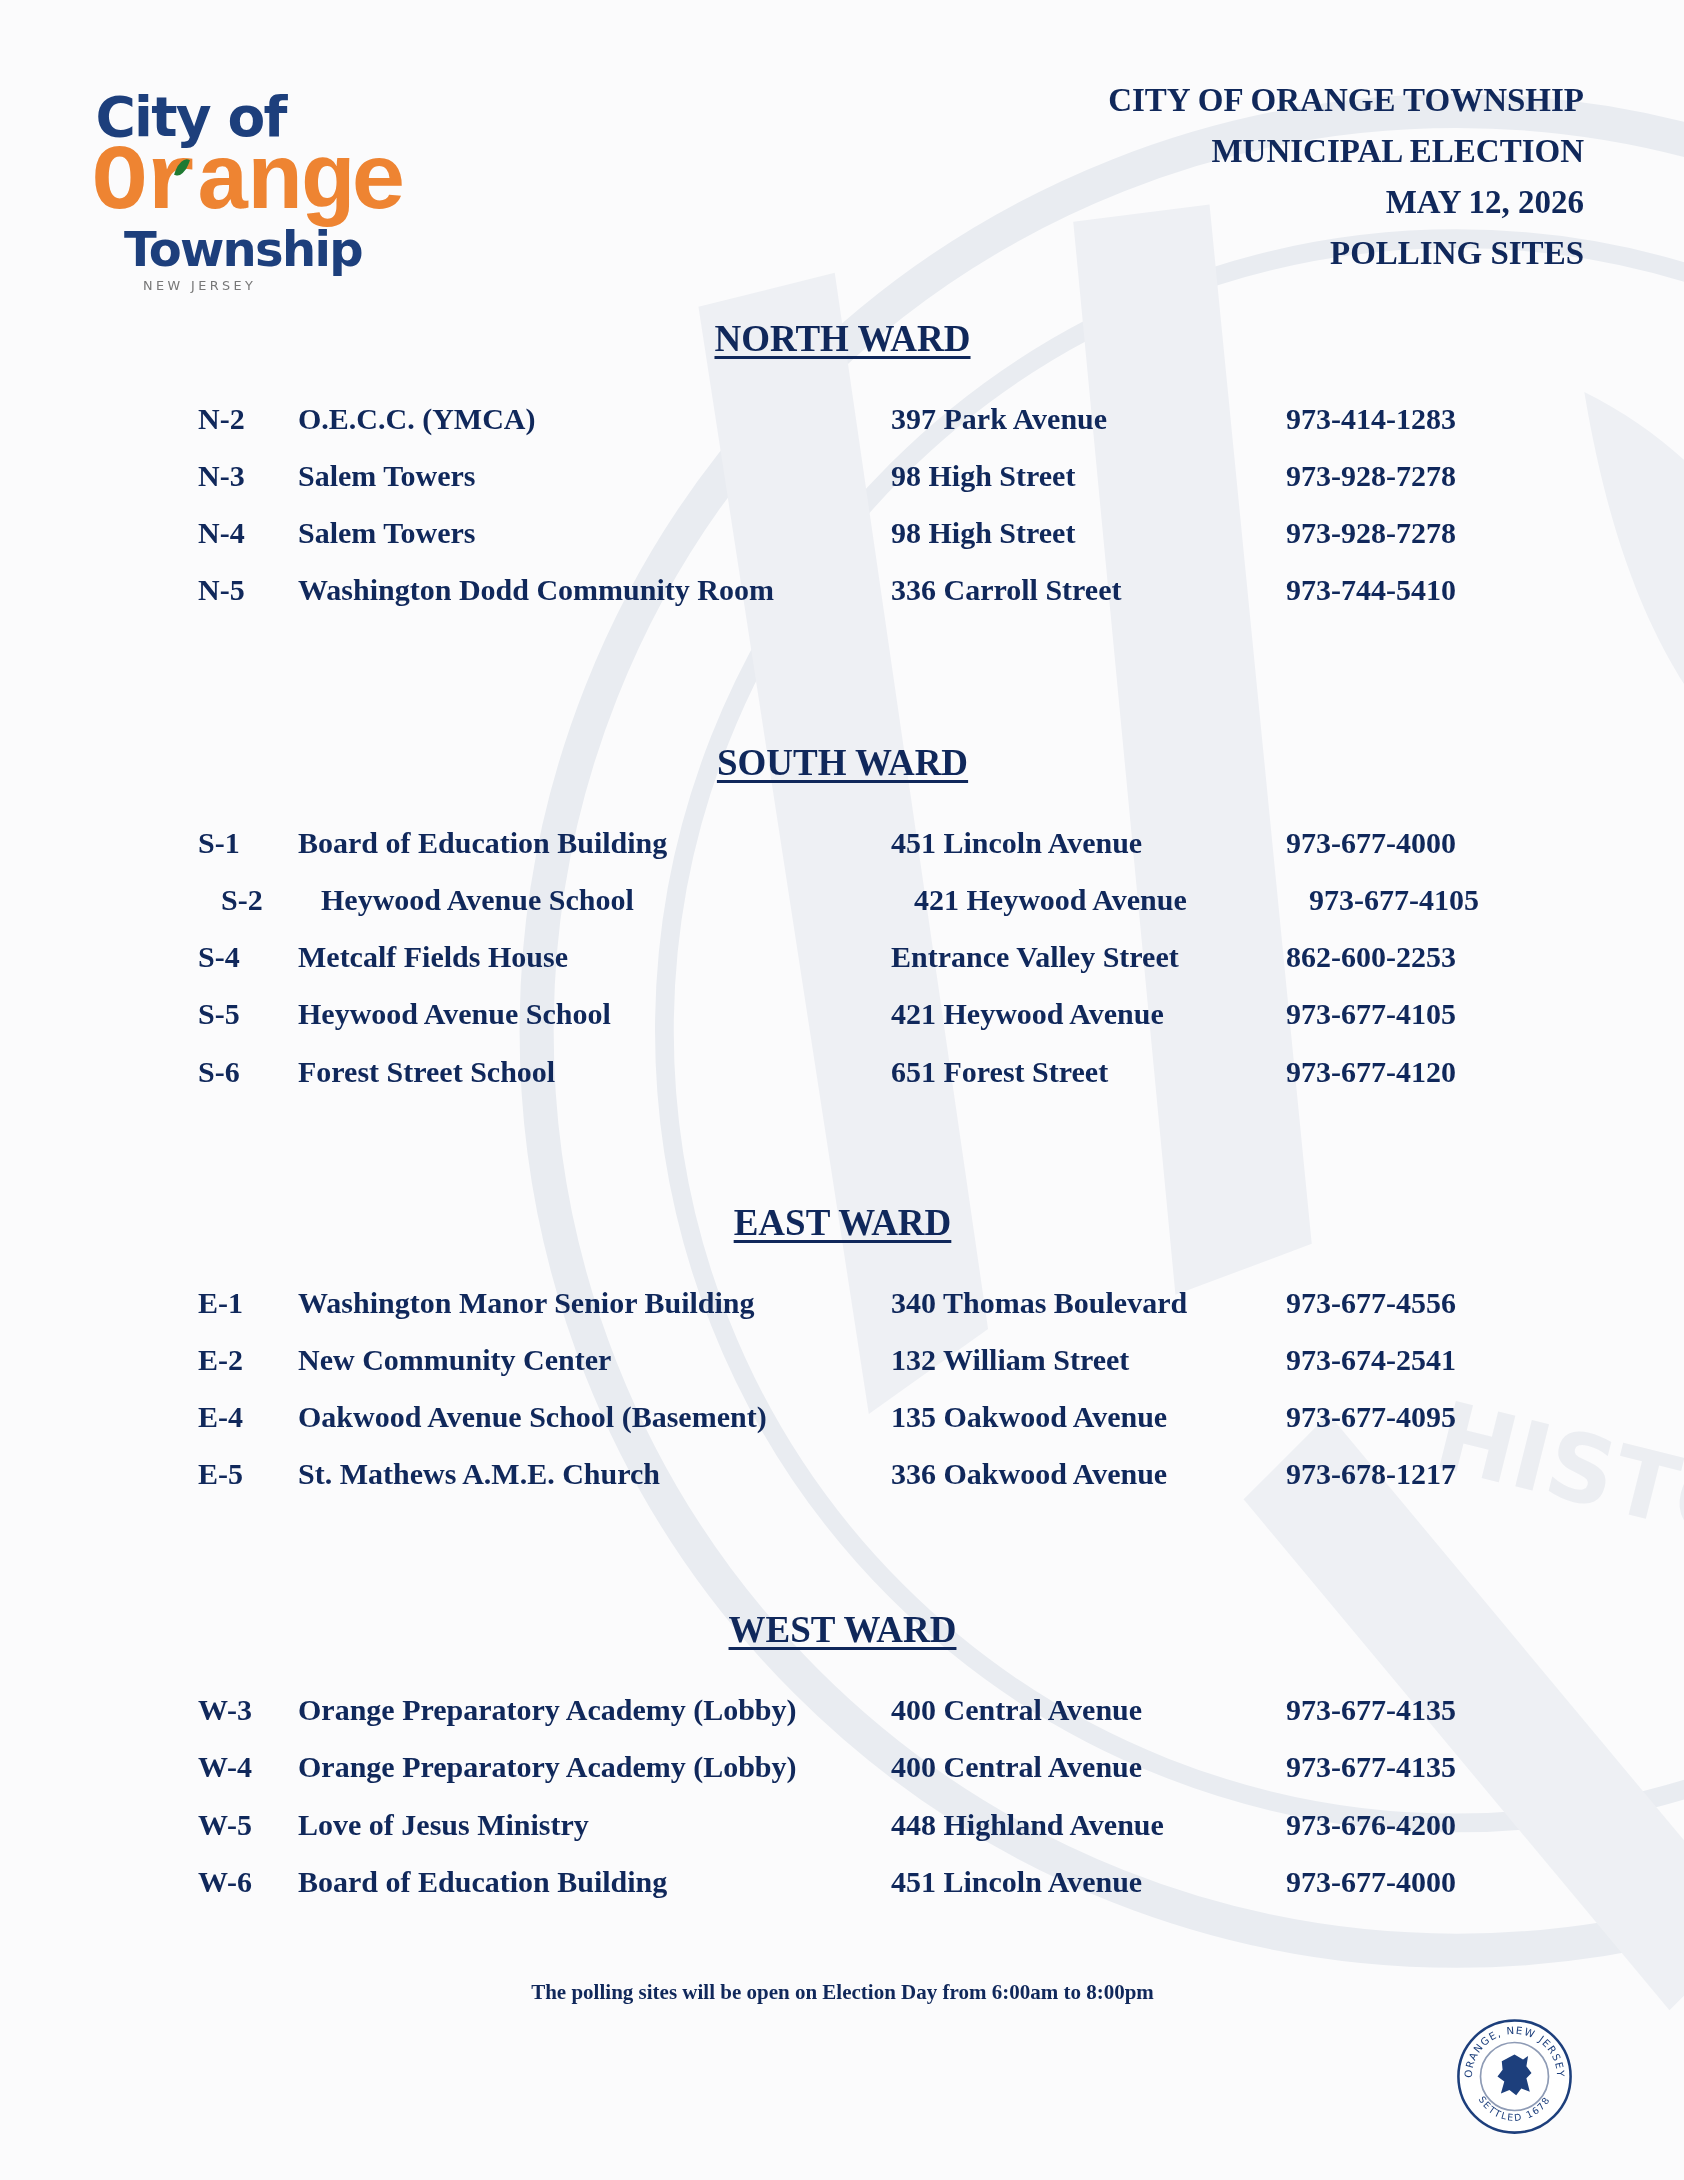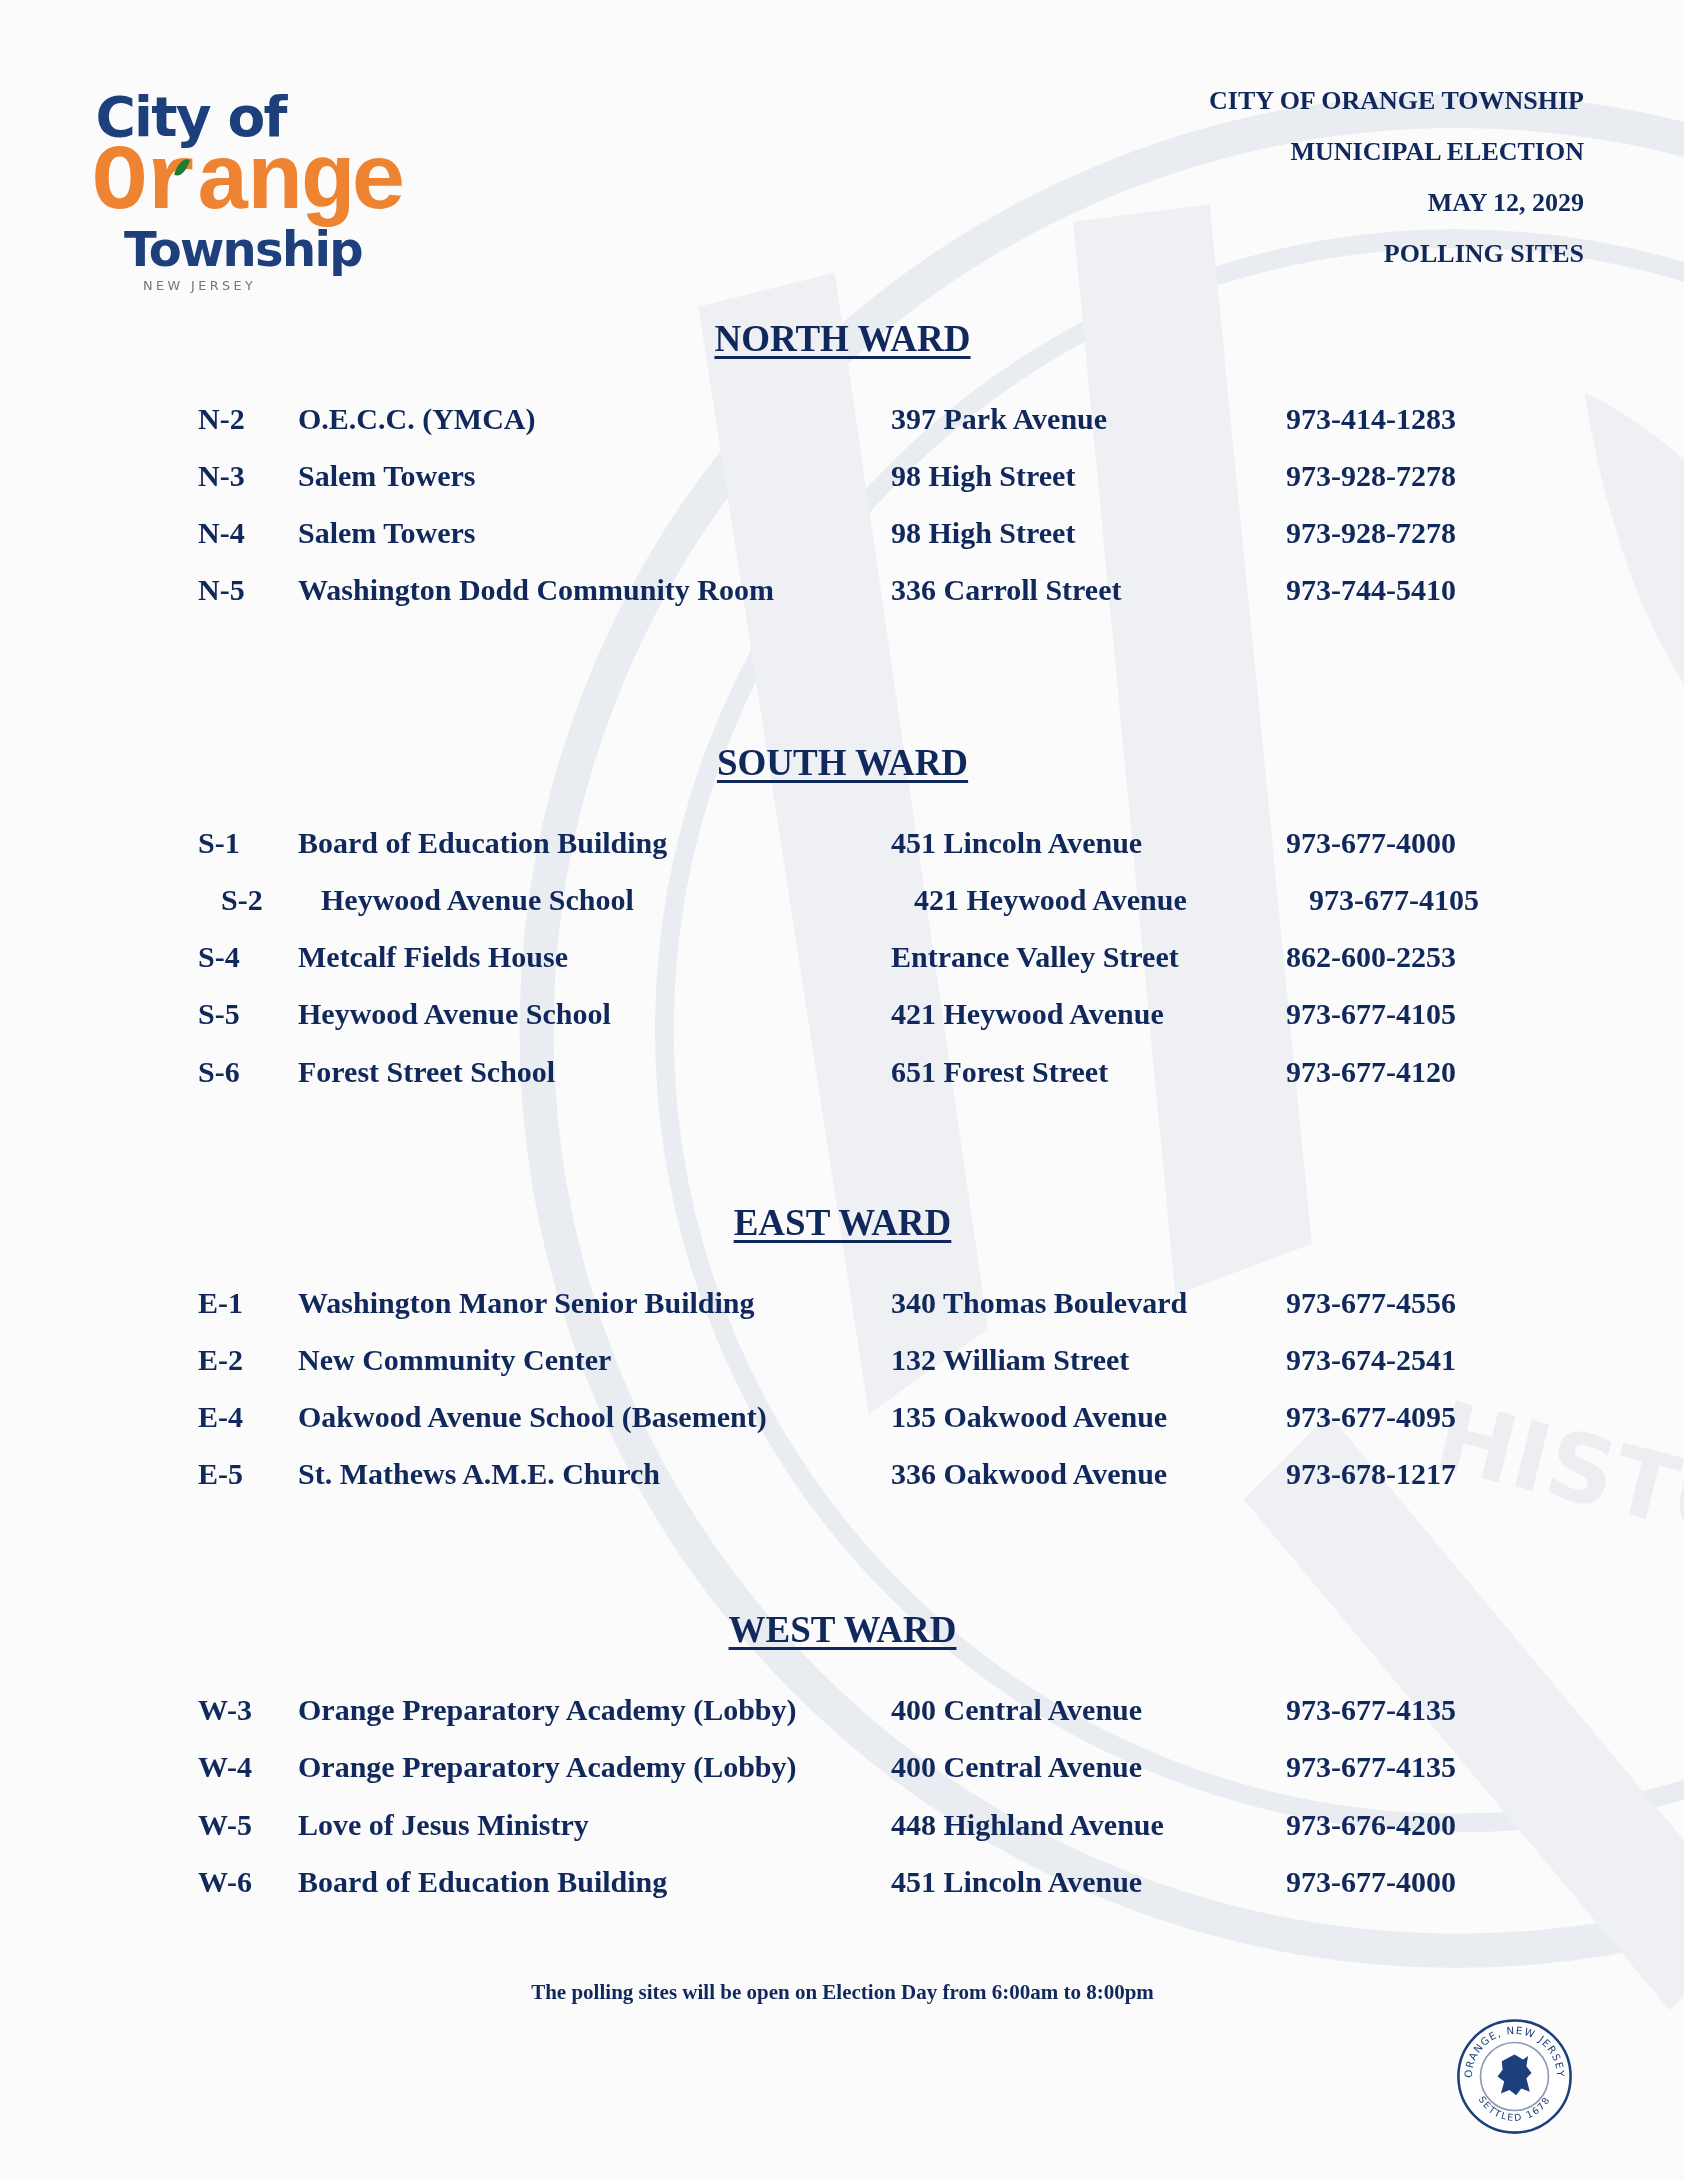--- a/index.html
+++ b/index.html
@@ -10,21 +10,21 @@
       color: #10285b;
     }
     .watermark { position: absolute; left: 477px; top: -34px; width: 1448px; height: 2300px; pointer-events: none; }
     .logo { position: absolute; left: 92px; top: 85px; width: 400px; height: 213px; }
     .logo .l1 { position: absolute; left: 3.4px; top: 0; font-family: "DejaVu Sans", sans-serif; font-weight: bold; font-size: 55px; letter-spacing: -1.7px; color: #1d3f7c; }
     .logo .l2 { position: absolute; left: 0; top: 53px; font-family: Liberation Mono, monospace; font-weight: bold; font-size: 92px; letter-spacing: -3.4px; color: #ee8432; line-height: 1; }
     .logo .leaf { position: absolute; left: 85px; top: 73px; width: 10.2px; height: 19px; background: #1f7a32; border-radius: 80% 0 80% 0; transform: rotate(20deg); }
     .logo .l3 { position: absolute; left: 32px; top: 136px; font-family: "DejaVu Sans", sans-serif; font-weight: bold; font-size: 48px; letter-spacing: -1.7px; color: #1d3f7c; }
     .logo .l4 { position: absolute; left: 51px; top: 193px; font-family: "DejaVu Sans", sans-serif; font-size: 12.8px; letter-spacing: 3.4px; color: #777; }
 
-    .title { position: absolute; right: 101px; top: 75px; text-align: right; font-weight: bold; font-size: 26px; line-height: 51px; color: #10285b; }
+    .title { position: absolute; right: 101px; top: 75px; text-align: right; font-weight: bold; font-size: 33px; line-height: 51px; color: #10285b; }
     .title div { white-space: nowrap; }
 
     .ward-heading { position: absolute; left: 0; width: 1685px; text-align: center; font-weight: bold; font-size: 37px; }
     .ward-heading span { text-decoration: underline; text-decoration-thickness: 2.6px; text-underline-offset: 5.1px; }
 
     .row { position: absolute; left: 0; width: 1382px; height: 43px; font-weight: bold; font-size: 30px; white-space: nowrap; }
     .row span { position: absolute; top: 0; }
     .c-code { left: 198px; }
     .c-name { left: 298px; text-align: center; }
     .c-addr { left: 891px; }
@@ -54,21 +54,21 @@
   <div class="l1">City of</div>
   <div class="l2">Orange</div>
   <div class="leaf"></div>
   <div class="l3">Township</div>
   <div class="l4">NEW JERSEY</div>
 </div>
 
 <div class="title">
   <div>CITY OF ORANGE TOWNSHIP</div>
   <div>MUNICIPAL ELECTION</div>
-  <div>MAY 12, 2029</div>
+  <div>MAY 12, 2026</div>
   <div>POLLING SITES</div>
 </div>
 
 <div id="wards">
     <div class="ward-heading" style="top: 317px;"><span>NORTH WARD</span></div>
     <div class="row" style="top: 402px;">
       <span class="c-code">N-2</span>
       <span class="c-name">O.E.C.C. (YMCA)</span>
       <span class="c-addr">397 Park Avenue</span>
       <span class="c-phone">973-414-1283</span>

